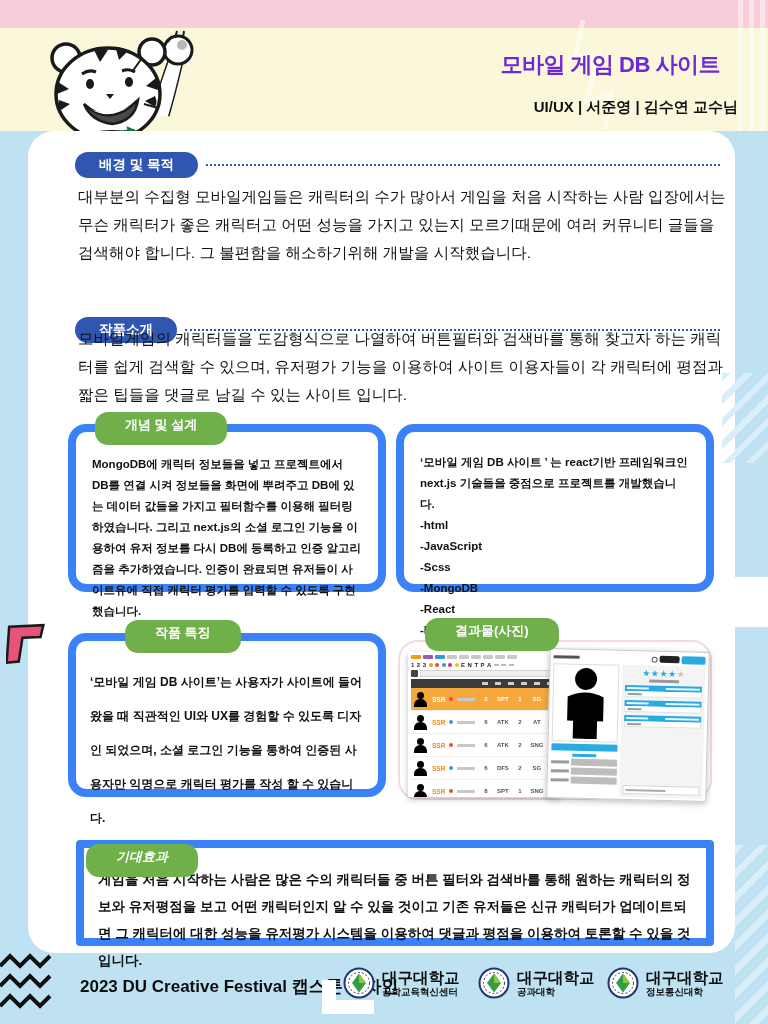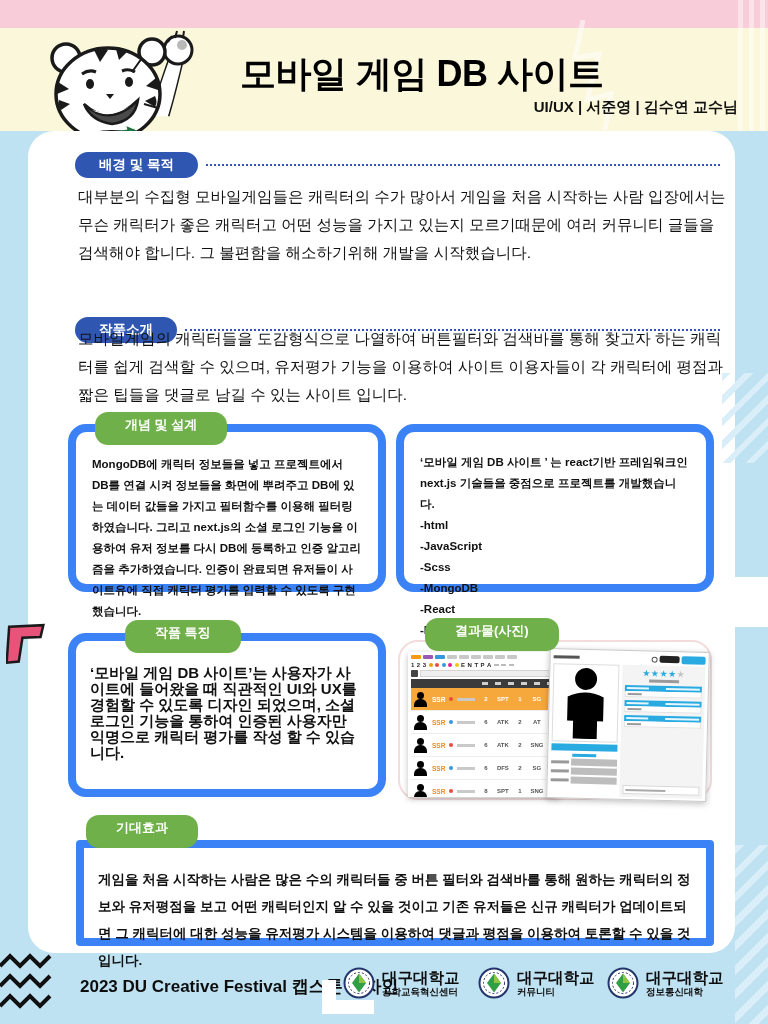--- a/index.html
+++ b/index.html
@@ -5,22 +5,22 @@
   * { margin:0; padding:0; box-sizing:border-box; }
   html,body { width:768px; }
   body { font-family:"Liberation Sans","DejaVu Sans",sans-serif; }
   #page { position:relative; width:768px; height:1024px; background:#bfe2f2; overflow:hidden; }
 
   
   .band-pink { position:absolute; left:0; top:0; width:768px; height:28px; background:#f8ccd8; }
   .band-cream { position:absolute; left:0; top:28px; width:768px; height:103px; background:#fbf7da; }
   .band-stripes { position:absolute; right:0; top:0; width:30px; height:131px;
     background:repeating-linear-gradient(90deg, rgba(255,255,255,.45) 0 5px, rgba(255,255,255,0) 5px 11px); }
-  .poster-title { position:absolute; left:240px; top:50px; width:480px; text-align:left;
-    font-size:36px; font-weight:800; color:#000000; letter-spacing:-.5px; }
+  .poster-title { position:absolute; left:240px; top:50px; width:480px; text-align:right;
+    font-size:22px; font-weight:800; color:#6d28d9; letter-spacing:-.5px; }
   .poster-sub { position:absolute; right:30px; top:98px; font-size:15px; font-weight:800; color:#111; }
   .header-bolt { position:absolute; left:565px; top:20px; opacity:.55; }
 
   
   .mascot { position:absolute; left:32px; top:16px; width:180px; height:136px; }
 
   
   .main-card { position:absolute; left:28px; top:131px; width:707px; height:822px;
     background:#fff; border-radius:26px; }
 
@@ -190,21 +190,21 @@
       <div>-JavaScript</div>
       <div>-Scss</div>
       <div>-MongoDB</div>
       <div>-React</div>
       <div>-Next.js</div>
     </div>
   </div>
 
   <span class="pill-green" style="left:125px; top:620px;">작품 특징</span>
   <div class="sub-card" style="left:68px; top:633px; width:318px; height:164px; padding:24px 14px 0;">
-    <div class="card-text" style="font-size:15px; line-height:16px;">‘모바일 게임 DB 사이트’는 사용자가 사이트에 들어왔을 때 직관적인 UI와 UX를 경험할 수 있도록 디자인 되었으며, 소셜 로그인 기능을 통하여 인증된 사용자만 익명으로 캐릭터 평가를 작성 할 수 있습니다.</div>
+    <div class="card-text" style="font-size:12px; line-height:34px;">‘모바일 게임 DB 사이트’는 사용자가 사이트에 들어왔을 때 직관적인 UI와 UX를 경험할 수 있도록 디자인 되었으며, 소셜 로그인 기능을 통하여 인증된 사용자만 익명으로 캐릭터 평가를 작성 할 수 있습니다.</div>
   </div>
 
   <span class="pill-green" style="left:425px; top:618px;">결과물(사진)</span>
   <div class="results-card">
 
     <div class="shot shot-table">
       <div class="tab-row">
         <span class="tab-chip" style="background:#f39c12;"></span>
         <span class="tab-chip" style="background:#9b59b6;"></span>
         <span class="tab-chip" style="background:#3498db;"></span>
@@ -364,21 +364,21 @@
               </div>
             </div>
           <div class="d-input">
               <i></i>
             </div>
         </div>
       </div>
     </div>
   </div>
 
-  <span class="pill-green" style="left:86px; top:815px;">기대효과</span>
+  <span class="pill-green" style="left:86px; top:844px;font-style:italic;">기대효과</span>
   <div class="sub-card" style="left:76px; top:840px; width:638px; height:106px; padding:18px 14px 0; border-radius:4px;">
     <div class="card-text" style="font-size:13.5px; line-height:27px;">게임을 처음 시작하는 사람은 많은 수의 캐릭터들 중 버튼 필터와 검색바를 통해 원하는 캐릭터의 정보와 유저평점을 보고 어떤 캐릭터인지 알 수 있을 것이고 기존 유저들은 신규 캐릭터가 업데이트되면 그 캐릭터에 대한 성능을 유저평가 시스템을 이용하여 댓글과 평점을 이용하여 토론할 수 있을 것입니다.</div>
   </div>
 
   <svg class="deco" style="left:0; top:952px;" width="58" height="62" viewBox="0 0 58 62">
     <polyline points="0,14 10,4 20,14 30,4 40,14 50,4" fill="none" stroke="#111" stroke-width="4"></polyline>
     <polyline points="0,34 10,24 20,34 30,24 40,34 50,24" fill="none" stroke="#111" stroke-width="4"></polyline>
     <polyline points="0,54 10,44 20,54 30,44 40,54 50,44" fill="none" stroke="#111" stroke-width="4"></polyline>
   </svg>
   <div class="footer-text">2023 DU Creative Festival 캡스톤 디자인</div>
@@ -397,21 +397,21 @@
   </div>
   <div class="logo-group" style="left:478px; top:967px;">
     <svg width="32" height="32" viewBox="0 0 32 32">
       <circle cx="16" cy="16" r="14.5" fill="#fff" stroke="#24356b" stroke-width="2"></circle>
       <circle cx="16" cy="16" r="10.5" fill="none" stroke="#24356b" stroke-width="1" stroke-dasharray="2 2"></circle>
       <polygon points="16,6.5 23,16 16,25.5 9,16" fill="#2f9e44"></polygon>
       <polygon points="16,6.5 23,16 16,16" fill="#8fc641"></polygon>
     </svg>
     <div>
       <div class="logo-name">대구대학교</div>
-      <div class="logo-sub">커뮤니티</div>
+      <div class="logo-sub">공과대학</div>
     </div>
   </div>
   <div class="logo-group" style="left:607px; top:967px;">
     <svg width="32" height="32" viewBox="0 0 32 32">
       <circle cx="16" cy="16" r="14.5" fill="#fff" stroke="#24356b" stroke-width="2"></circle>
       <circle cx="16" cy="16" r="10.5" fill="none" stroke="#24356b" stroke-width="1" stroke-dasharray="2 2"></circle>
       <polygon points="16,6.5 23,16 16,25.5 9,16" fill="#2f9e44"></polygon>
       <polygon points="16,6.5 23,16 16,16" fill="#8fc641"></polygon>
     </svg>
     <div>

